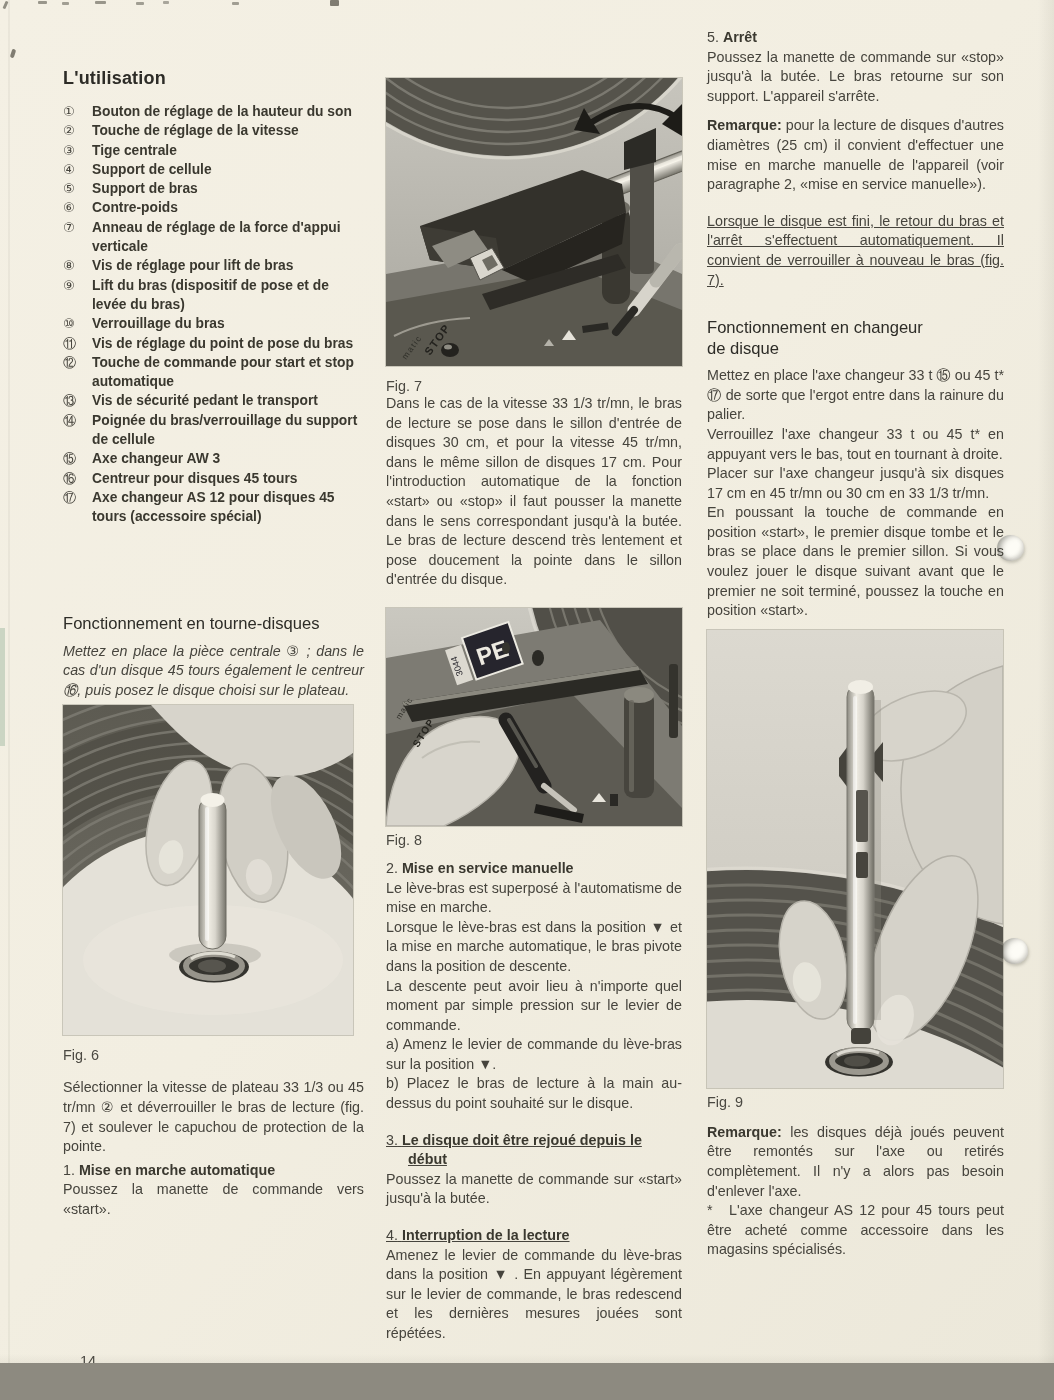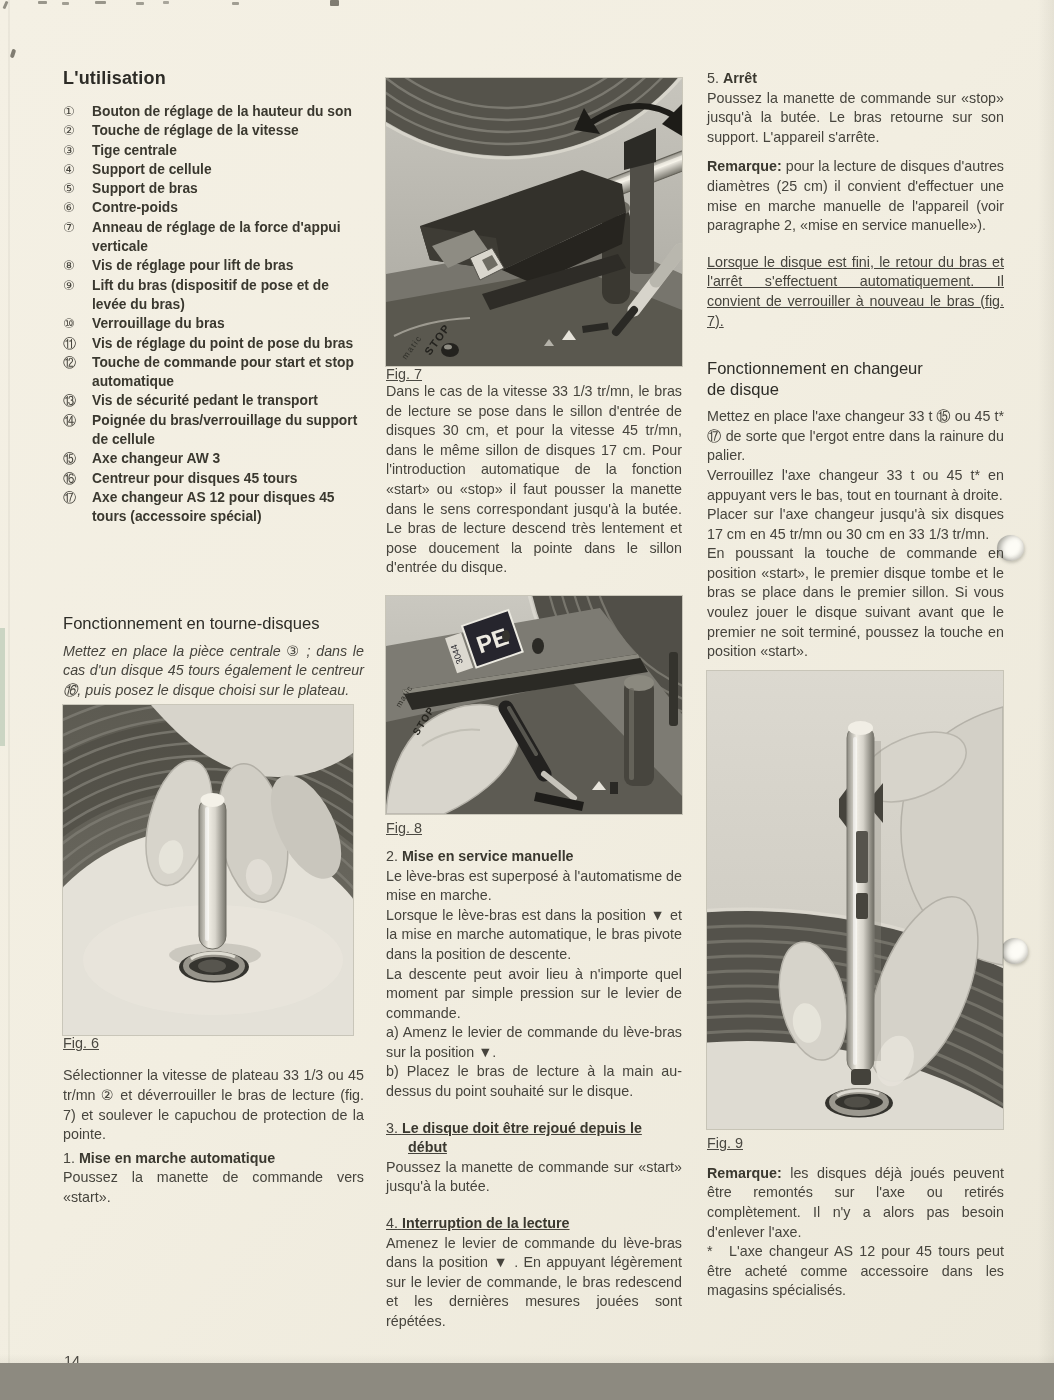--- a/index.html
+++ b/index.html
@@ -16,38 +16,38 @@
 
   .h-main{font-size:18px;font-weight:bold;color:#2d2c27;margin:68px 0 0;letter-spacing:.2px;}
   .h-sec{font-size:16.6px;font-weight:normal;color:#2d2c27;margin:0;line-height:21px;}
   .h-sec span{display:block;}
   .body{font-size:14.3px;line-height:19.6px;margin:0;color:#46443d;}
   .just{text-align:justify;text-justify:inter-word;}
   .h-step{font-size:14.3px;line-height:19.6px;margin:0;font-weight:normal;color:#46443d;}
   .h-step .t{font-weight:bold;color:#3a382f;}
   .hang{padding-left:22px;text-indent:-22px;}
   .lead{font-weight:bold;color:#3a382f;}
-  .cap{font-size:14.4px;color:#4b4942;margin:0 0 0;text-decoration:underline;}
+  .cap{font-size:14.4px;color:#4b4942;margin:12px 0 0;}
   .fig{margin:0;}
   .fig svg{display:block;box-shadow:0 0 0 1px rgba(80,78,68,.25);}
 
   .parts{list-style:none;margin:13px 0 0;padding:0;font-weight:bold;font-size:13.8px;line-height:19.3px;color:#3a382f;}
   .parts li{display:flex;gap:8px;}
   .pnum{flex:0 0 21px;font-weight:normal;font-size:13.2px;color:#46443d;}
   .plbl{flex:1;}
 
   .mt-list2sec{margin-top:86px;}
   .mt8{margin-top:8px;font-style:italic;}  .mt5{margin-top:5px;}  .mt15{margin-top:15px;}
   .mt4{margin-top:4px;}  .mt24{} .mt18{margin-top:18px;}
   .mt11{margin-top:11px;}.mt10{margin-top:10px;} .mt27{margin-top:27px;}
   .mt7{margin-top:7px;}  .mt9{margin-top:9px;}   .mt13{margin-top:13px;}
-  .mt69{margin-top:69px;}.mt78{margin-top:78px;} .mt1{margin-top:17px;text-decoration:underline;}
+  .mt69{margin-top:28px;}.mt78{margin-top:78px;} .mt1{margin-top:17px;text-decoration:underline;}
   .mt6{margin-top:6px;}
 
-  .pagenum{position:absolute;left:64px;top:1353px;font-size:14.6px;color:#4b4942;}
+  .pagenum{position:absolute;left:80px;top:1353px;font-size:14.6px;color:#4b4942;}
 
   .starlead{display:inline-block;width:22px;font-size:14.3px;}
 
   
   .speck{position:absolute;background:#4e4c42;border-radius:1px;}
   .crease{position:absolute;left:8px;top:0;width:2px;height:1400px;background:rgba(90,88,76,.06);}
   .greenedge{position:absolute;left:0;top:628px;width:5px;height:118px;background:rgba(112,152,122,.30);}
   .edge-r{position:absolute;right:0;top:0;width:16px;height:100%;background:linear-gradient(to right,rgba(0,0,0,0),rgba(60,58,48,.07));}
   .edge-b{position:absolute;left:0;bottom:0;width:100%;height:9px;background:linear-gradient(to bottom,rgba(0,0,0,0),rgba(60,58,48,.05));}
   .hole{position:absolute;width:27px;height:26px;border-radius:50%;background:#fdfcf6;

